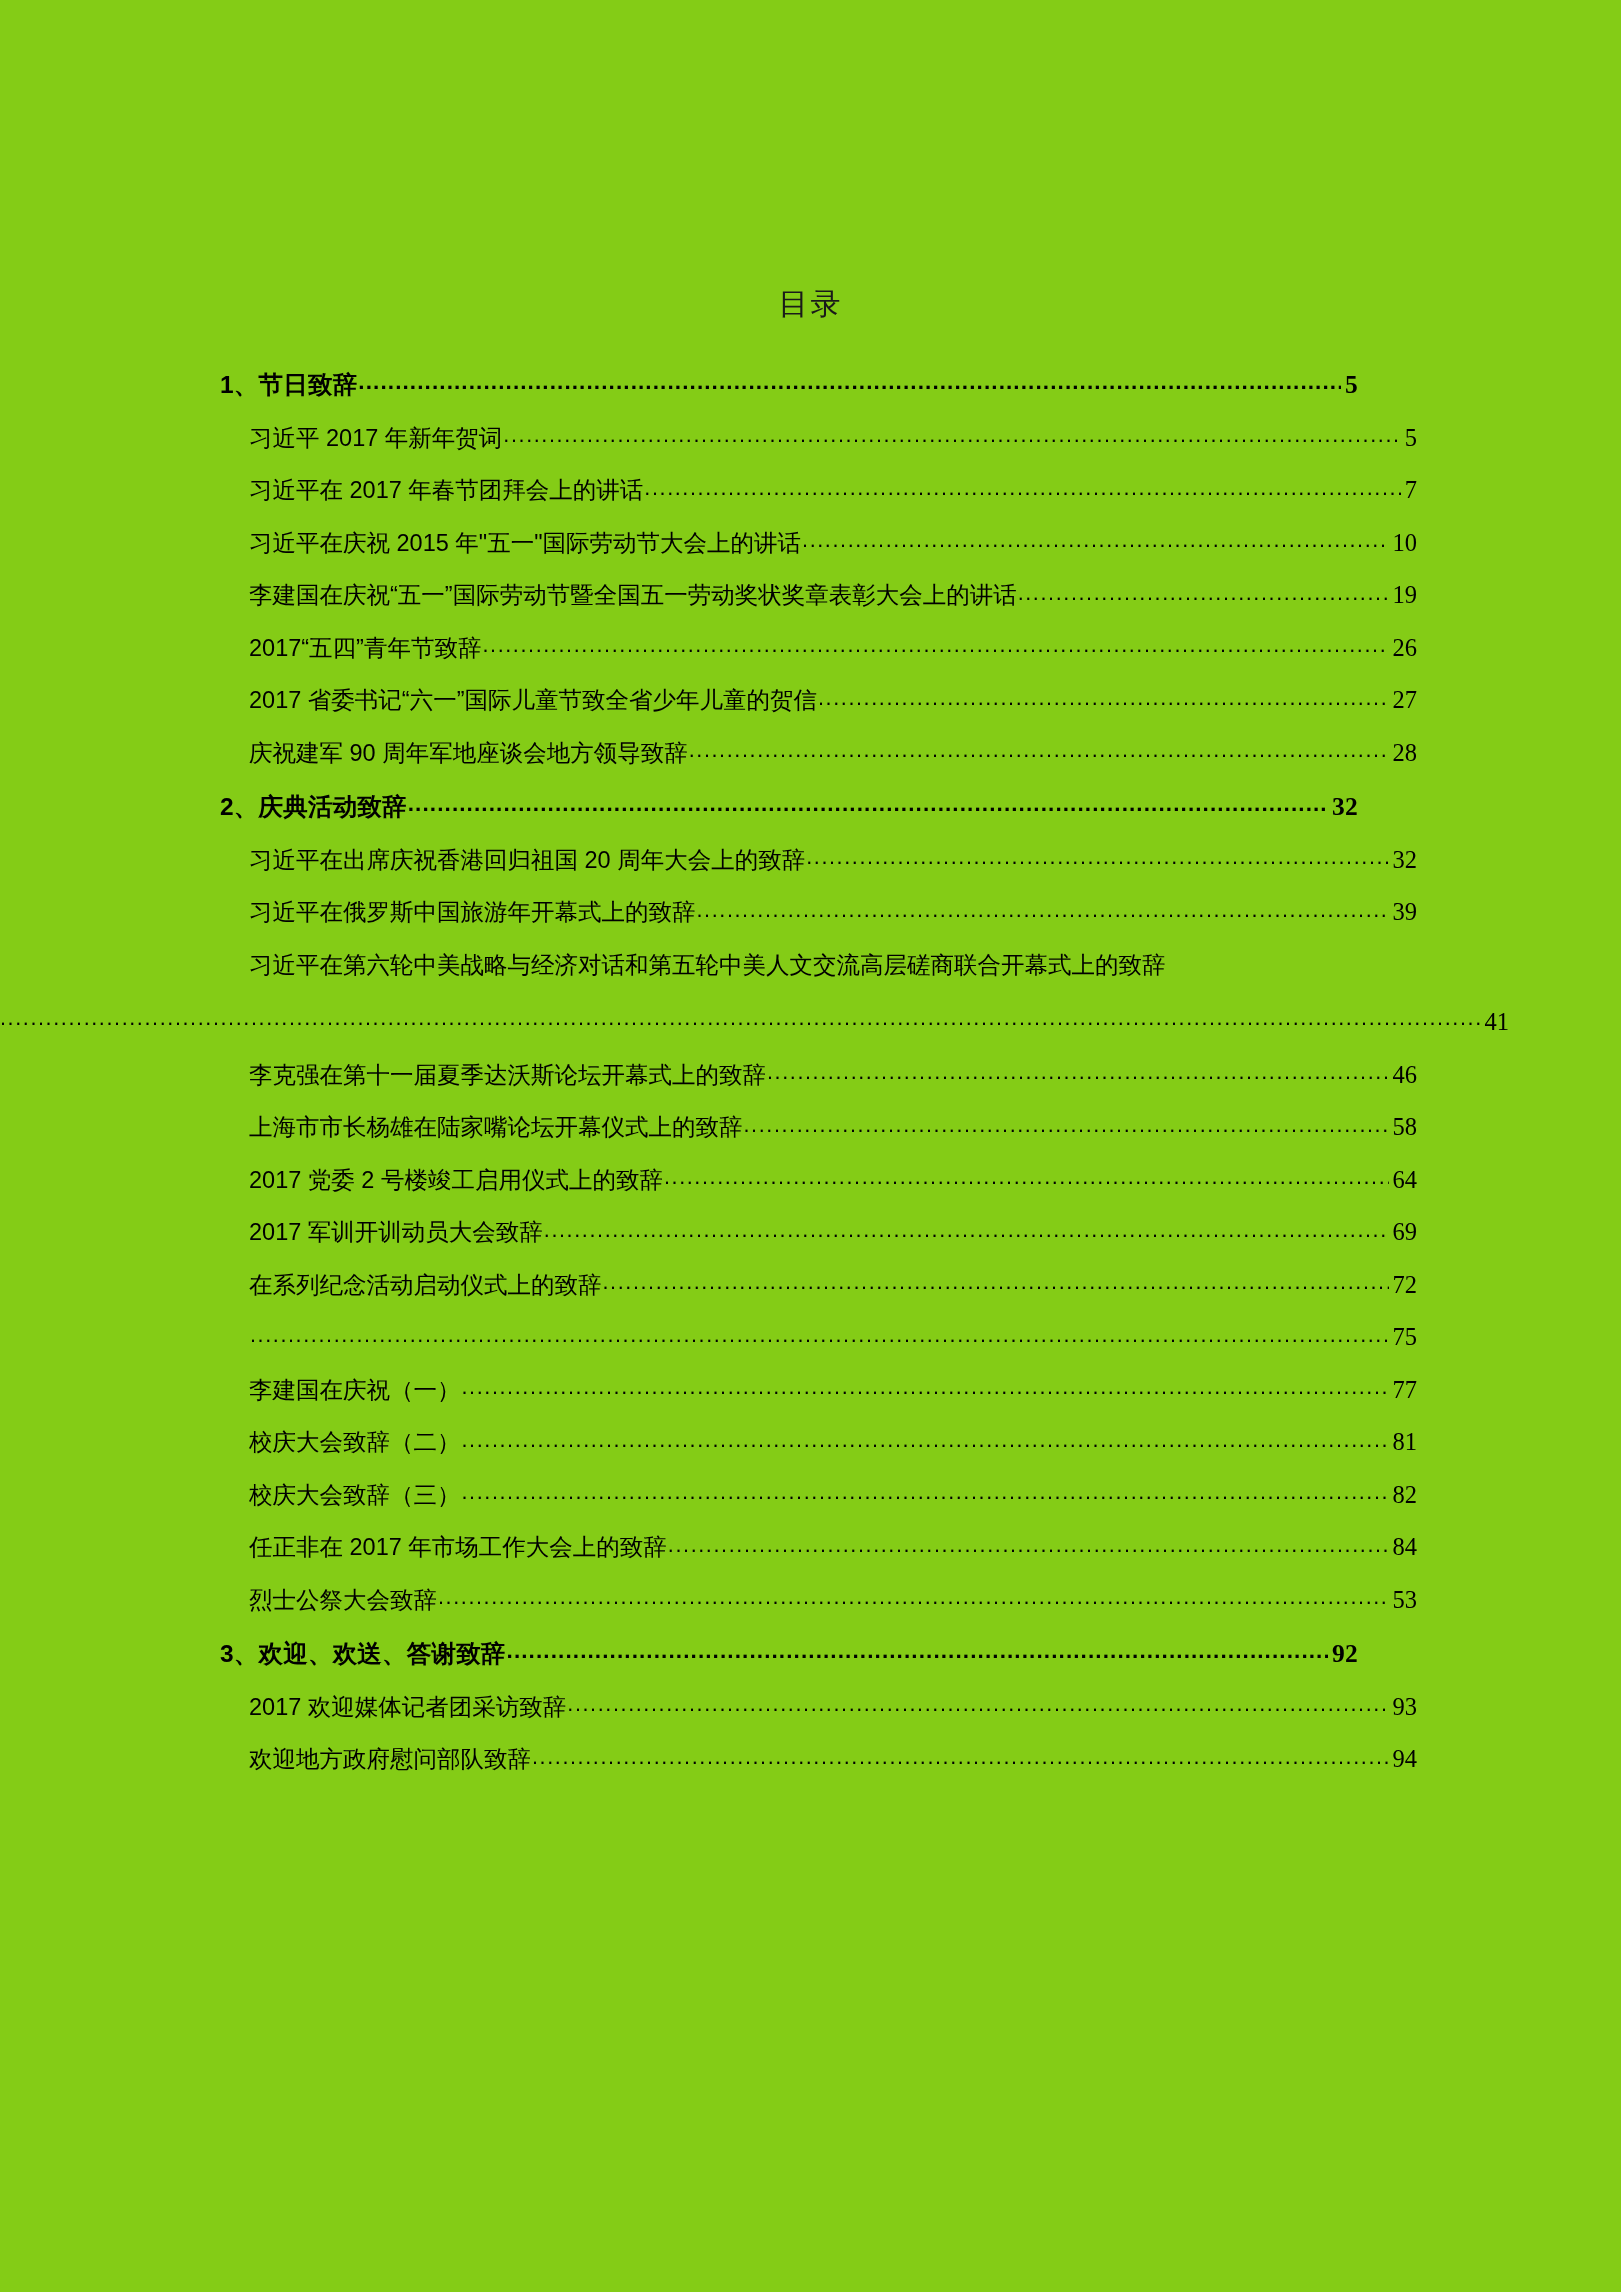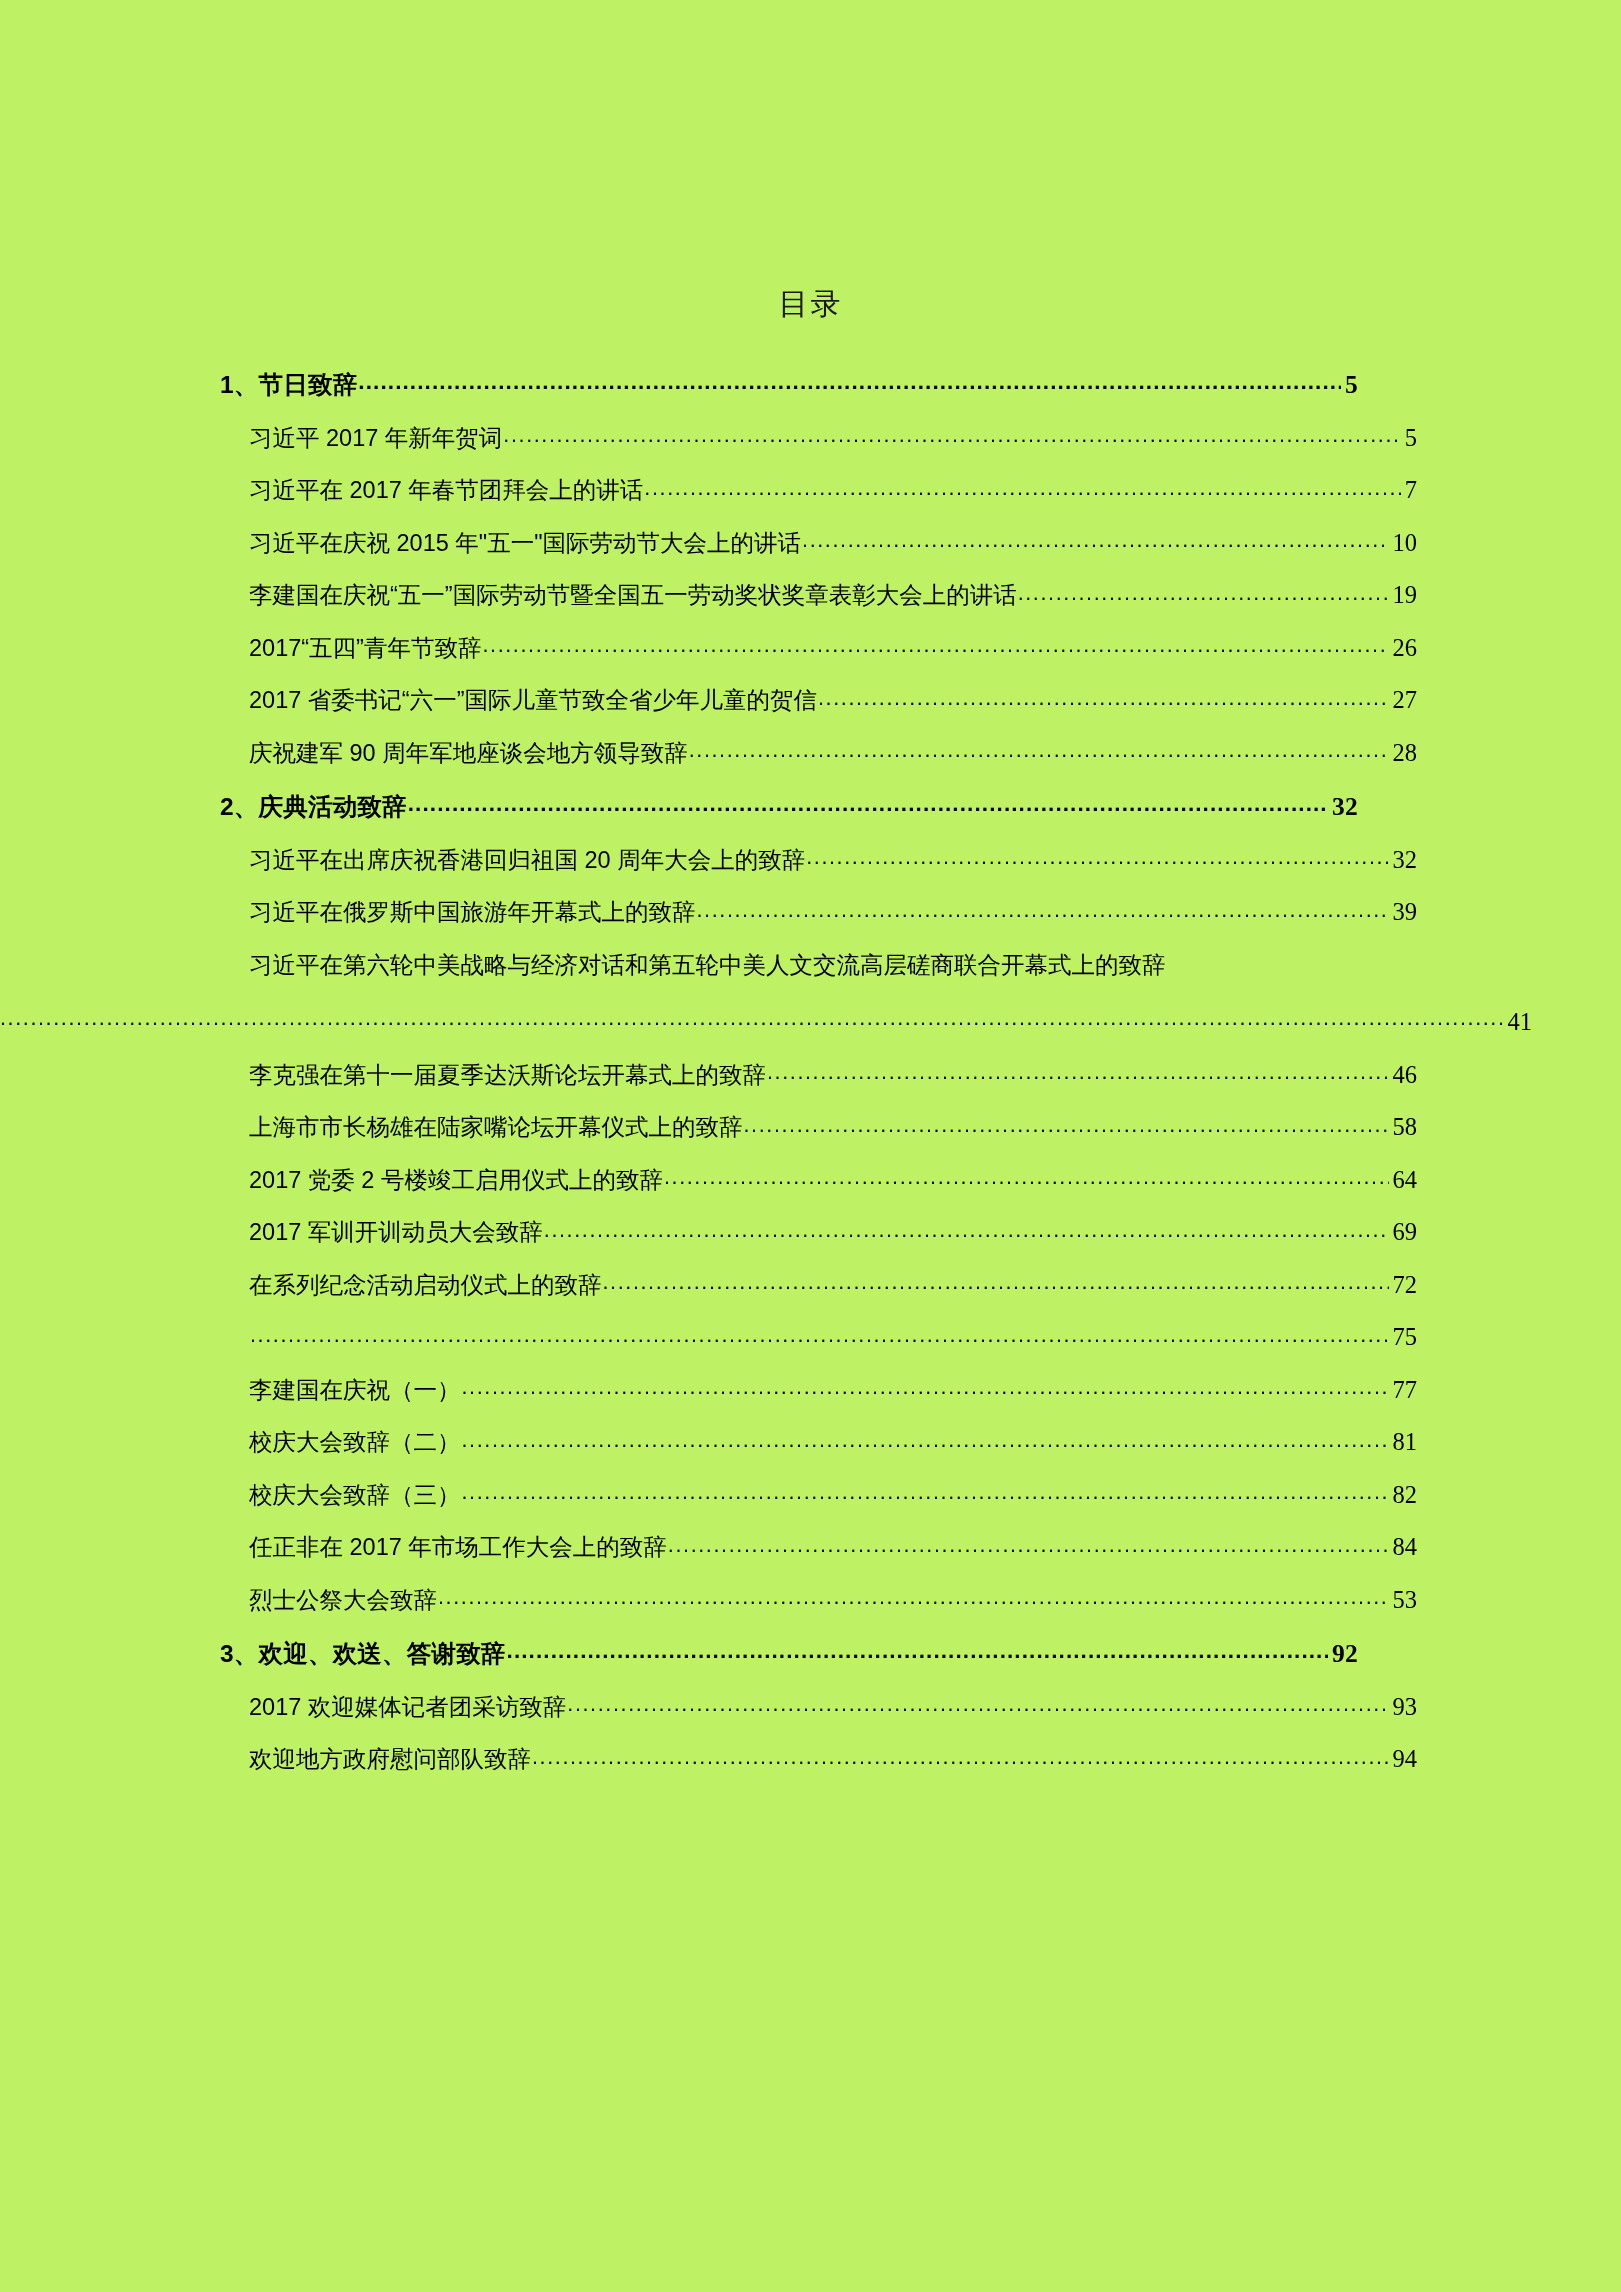--- a/index.html
+++ b/index.html
@@ -5,21 +5,21 @@
 <style>
   html, body {
     margin: 0;
     padding: 0;
     background: #ffffff;
   }
   .page {
     position: relative;
     width: 1621px;
     height: 2293px;
-    background: #bef264;
+    background: #84cc16;
     margin: 0 auto;
     overflow: hidden;
     font-family: "Liberation Sans", "DejaVu Sans", sans-serif;
     color: #000000;
     -webkit-font-smoothing: antialiased;
   }
 
   
   .doc-title {
     position: absolute;
@@ -113,21 +113,21 @@
     padding-left: 2.9px;
   }
   .lvl1 .entry-page {
     font-weight: 700;
     font-size: 25.5px;
   }
 
   
   .toc-entry.wrapped {
     display: block;
-    padding-right: 89px;
+    padding-right: 112px;
   }
   .toc-entry.wrapped .wrap-line1 {
     display: block;
     white-space: nowrap;
   }
   .toc-entry.wrapped .wrap-line2 {
     display: flex;
     align-items: baseline;
     margin-top: 28px;
     margin-left: -249px;

